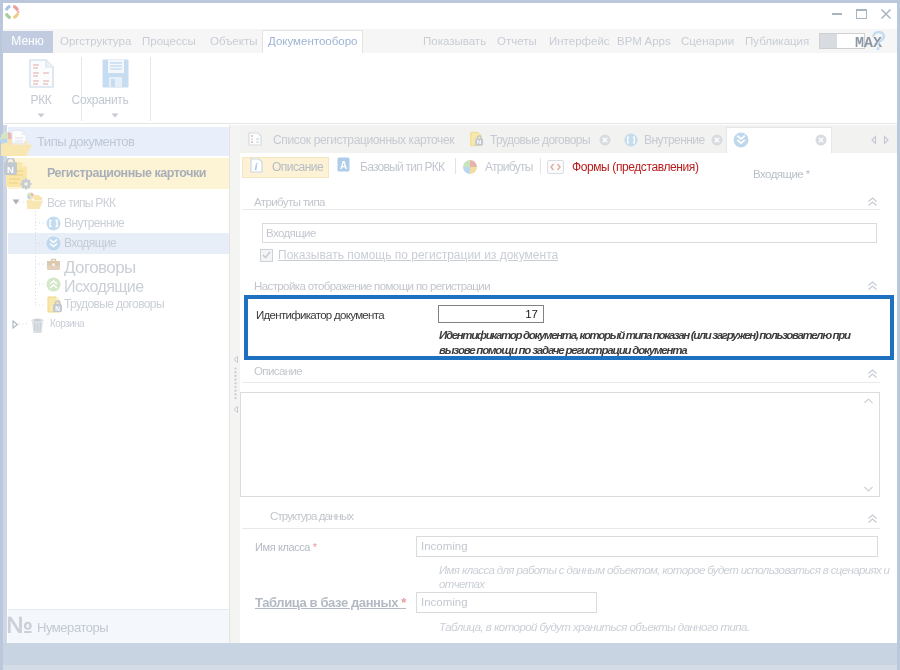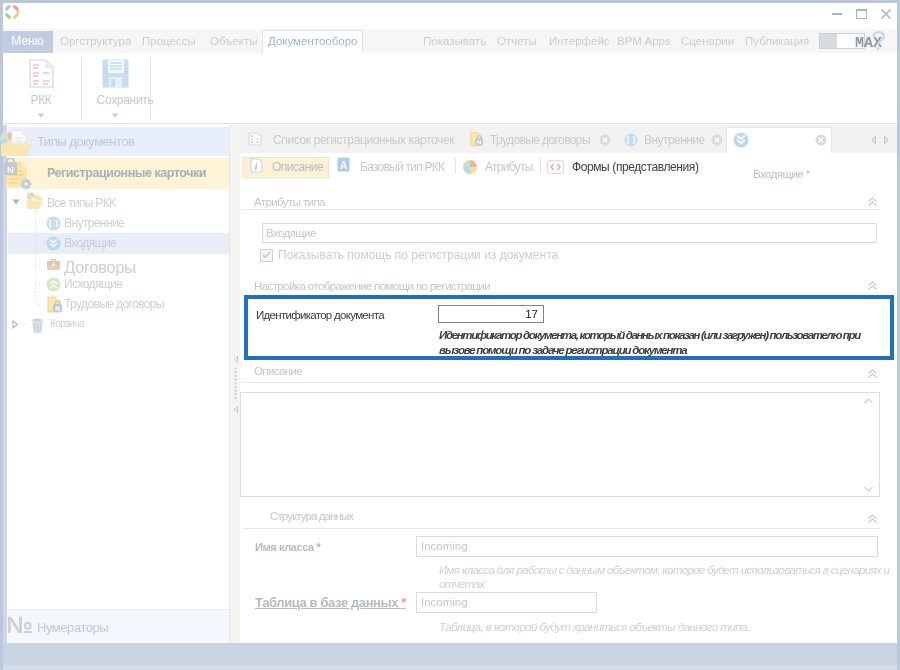--- a/index.html
+++ b/index.html
@@ -74,21 +74,21 @@
 
 <svg class="abs" style="left:102px;top:59px;" width="27" height="29" viewBox="0 0 27 29">
   <path d="M1 1 H26 V28 H1 Z" fill="#c6dcf0" stroke="#c6dcf0"></path>
   <rect x="6" y="1" width="16" height="13" fill="#f4f8fc"></rect>
   <g stroke="#c6dcf0" stroke-width="1.5">
       <path d="M8 4 H20 M8 7 H20 M8 10 H20"></path>
     </g>
   <rect x="7" y="18" width="13" height="10" fill="#e6eef7"></rect>
   <rect x="9" y="20" width="4" height="8" fill="#c6dcf0"></rect>
 </svg>
-<div class="abs txt" style="left:84px;top:94px;width:82px;text-align:center;font-size:12px;letter-spacing:-0.3px;color:#c2c8d2;">Сохранить</div>
+<div class="abs txt" style="left:59px;top:94px;width:82px;text-align:center;font-size:12px;letter-spacing:-0.3px;color:#c2c8d2;">Сохранить</div>
 <svg class="abs" style="left:111px;top:113px;" width="8" height="5" viewBox="0 0 8 5">
     <path d="M0.5 0.5 H7.5 L4 4.5 Z" fill="#c7ccd4"></path>
   </svg>
 
 <div class="abs" style="left:3px;top:125px;width:4px;height:518px;background:#cdd7e7;"></div>
 
 <div class="abs" style="left:8px;top:127px;width:221px;height:29px;background:#e9effa;"></div>
 <svg class="abs" style="left:0px;top:129px;" width="34" height="27" viewBox="0 0 34 27">
   <circle cx="7.5" cy="10" r="7" fill="#fff"></circle>
   <path d="M7.5 3 A7 7 0 0 1 14.5 10 L7.5 10 Z" fill="#e9bab5"></path>
@@ -172,21 +172,21 @@
   <rect x="1" y="4" width="13" height="4.5" fill="#dcc7af"></rect>
   <path d="M5.5 4 V2.5 H9.5 V4" fill="none" stroke="#dcc7af" stroke-width="1.4"></path>
   <rect x="6" y="6.5" width="3" height="2.5" fill="#f5eee5"></rect>
 </svg>
 <div class="abs txt" style="left:64px;top:258px;font-size:17px;letter-spacing:-0.6px;color:#cbd0d7;text-align:center;">Договоры</div>
 
 <svg class="abs" style="left:46px;top:277px;" width="15" height="15" viewBox="0 0 15 15">
   <circle cx="7.5" cy="7.5" r="7" fill="#d2e8c8"></circle>
   <path d="M4 7 L7.5 4 L11 7 M4 11 L7.5 8 L11 11" fill="none" stroke="#fff" stroke-width="1.6"></path>
 </svg>
-<div class="abs txt" style="left:64px;top:278px;font-size:12px;letter-spacing:-0.6px;color:#cbd0d7;">Исходящие</div>
+<div class="abs txt" style="left:64px;top:278px;font-size:16px;letter-spacing:-0.6px;color:#cbd0d7;">Исходящие</div>
 
 <svg class="abs" style="left:46px;top:296px;" width="17" height="17" viewBox="0 0 17 17">
   <path d="M2 1 H10 L14 5 V16 H2 Z" fill="#f9e8ab" stroke="#eed686" stroke-width="1"></path>
   <path d="M10 1 L10 5 L14 5" fill="#fcf2cd"></path>
   <rect x="7" y="8" width="9" height="8" rx="1.5" fill="#c3c9d3"></rect>
   <path d="M9.5 8.5 V7 a2 2 0 0 1 4 0 V8.5" fill="none" stroke="#c3c9d3" stroke-width="1.6"></path>
   <text x="11.5" y="14.7" font-size="6.5" font-weight="bold" fill="#fff" text-anchor="middle" font-family="Liberation Sans">N</text>
 </svg>
 <div class="abs txt" style="left:64px;top:298px;font-size:12px;letter-spacing:-0.6px;color:#cbd0d7;">Трудовые договоры</div>
 
@@ -301,46 +301,46 @@
   <path d="M15 8 A7 7 0 0 1 8 15 L8 8 Z" fill="#f2dda4"></path>
   <path d="M8 15 A7 7 0 0 1 1 8 L8 8 Z" fill="#bcd6ec"></path>
   <path d="M1 8 A7 7 0 0 1 8 1 L8 8 Z" fill="#c9e3bb"></path>
 </svg>
 <div class="abs txt" style="left:485px;top:161px;font-size:12px;letter-spacing:-0.7px;color:#c3c8d0;">Атрибуты</div>
 <div class="abs" style="left:540px;top:158px;width:1px;height:16px;background:#e3e3e3;"></div>
 <svg class="abs" style="left:547px;top:160px;" width="17" height="14" viewBox="0 0 17 14">
   <rect x="0.5" y="0.5" width="16" height="13" rx="1.5" fill="#fbfbfc" stroke="#d8dde4" stroke-width="1"></rect>
   <path d="M6.5 4 L4 7 L6.5 10 M10.5 4 L13 7 L10.5 10" fill="none" stroke="#e3aaa4" stroke-width="1.4"></path>
 </svg>
-<div class="abs txt" style="left:572px;top:161px;font-size:12px;letter-spacing:-0.4px;color:#404040;">Формы (представления)</div>
+<div class="abs txt" style="left:572px;top:161px;font-size:12px;letter-spacing:-0.4px;color:#b91c1c;">Формы (представления)</div>
 
 <div class="abs txt" style="left:254px;top:196px;font-size:11.5px;letter-spacing:-0.6px;color:#c2c6cc;">Атрибуты типа</div>
 <svg class="abs" style="left:867px;top:197px;" width="11" height="10" viewBox="0 0 11 10">
     <path d="M1.5 4.5 L5.5 1 L9.5 4.5 M1.5 8.5 L5.5 5 L9.5 8.5" fill="none" stroke="#c6cbd3" stroke-width="1.2"></path>
   </svg>
 <div class="abs" style="left:242px;top:209px;width:638px;height:1px;background:#e9e9e9;"></div>
 <div class="abs" style="left:262px;top:223px;width:615px;height:20px;border:1px solid #dbdbdb;background:#fff;"></div>
 <div class="abs txt" style="left:266px;top:227px;font-size:11.5px;letter-spacing:-0.6px;color:#c3c8d0;">Входящие</div>
 
 <div class="abs" style="left:260px;top:249px;width:13px;height:13px;border:1px solid #ced2d8;background:#f2f4f6;"></div>
 <svg class="abs" style="left:262px;top:251px;" width="9" height="8" viewBox="0 0 9 8">
     <path d="M1 4 L3.5 6.5 L8 1" fill="none" stroke="#c3c9d1" stroke-width="1.4"></path>
   </svg>
-<div class="abs txt" style="left:278px;top:249px;font-size:12px;letter-spacing:0px;color:#c9ced6;">Показывать помощь по регистрации из документа</div>
+<div class="abs txt" style="left:278px;top:249px;font-size:12px;letter-spacing:0px;color:#c9ced6;text-decoration:underline;">Показывать помощь по регистрации из документа</div>
 
 <div class="abs txt" style="left:254px;top:280px;font-size:11.5px;letter-spacing:-0.6px;color:#c2c6cc;">Настройка отображение помощи по регистрации</div>
 <svg class="abs" style="left:867px;top:281px;" width="11" height="10" viewBox="0 0 11 10">
     <path d="M1.5 4.5 L5.5 1 L9.5 4.5 M1.5 8.5 L5.5 5 L9.5 8.5" fill="none" stroke="#c6cbd3" stroke-width="1.2"></path>
   </svg>
 
 <div class="abs" style="left:244px;top:295px;width:650px;height:65px;border:4px solid #1e70c0;background:#ffffff;"></div>
 <div class="abs txt" style="left:256px;top:309px;font-size:11.5px;letter-spacing:-0.7px;color:#3a3a3a;">Идентификатор документа</div>
 <div class="abs" style="left:438px;top:305px;width:106px;height:18px;border:1px solid #828282;background:#fff;"></div>
 <div class="abs txt" style="left:438px;top:308px;width:100px;text-align:right;font-size:11.5px;color:#1a1a1a;">17</div>
-<div class="abs txt" style="left:439px;top:329px;font-size:11.5px;letter-spacing:-1.35px;font-weight:bold;font-style:italic;color:#3d3d3d;">Идентификатор документа, который данных показан (или загружен) пользователю при</div>
+<div class="abs txt" style="left:439px;top:329px;font-size:11.5px;letter-spacing:-1.35px;font-weight:bold;font-style:italic;color:#3d3d3d;">Идентификатор документа, который типа показан (или загружен) пользователю при</div>
 <div class="abs txt" style="left:439px;top:343.5px;font-size:11.5px;letter-spacing:-1.2px;font-weight:bold;font-style:italic;color:#3d3d3d;">вызове помощи по задаче регистрации документа</div>
 
 <div class="abs txt" style="left:254px;top:365px;font-size:11.5px;letter-spacing:-0.6px;color:#c2c6cc;">Описание</div>
 <svg class="abs" style="left:867px;top:369px;" width="11" height="10" viewBox="0 0 11 10">
     <path d="M1.5 4.5 L5.5 1 L9.5 4.5 M1.5 8.5 L5.5 5 L9.5 8.5" fill="none" stroke="#c6cbd3" stroke-width="1.2"></path>
   </svg>
 <div class="abs" style="left:242px;top:382px;width:638px;height:1px;background:#e9e9e9;"></div>
 <div class="abs" style="left:240px;top:392px;width:640px;height:105px;border:1px solid #dcdcdc;background:#fff;"></div>
 <svg class="abs" style="left:863px;top:397px;" width="11" height="8" viewBox="0 0 11 8">
     <path d="M1.5 6 L5.5 2 L9.5 6" fill="none" stroke="#ced3da" stroke-width="1.2"></path>
@@ -348,21 +348,21 @@
 <svg class="abs" style="left:863px;top:485px;" width="11" height="8" viewBox="0 0 11 8">
     <path d="M1.5 2 L5.5 6 L9.5 2" fill="none" stroke="#ced3da" stroke-width="1.2"></path>
   </svg>
 
 <div class="abs txt" style="left:270px;top:510px;font-size:11.5px;letter-spacing:-0.9px;color:#c2c6cc;">Структура данных</div>
 <svg class="abs" style="left:867px;top:514px;" width="11" height="10" viewBox="0 0 11 10">
     <path d="M1.5 4.5 L5.5 1 L9.5 4.5 M1.5 8.5 L5.5 5 L9.5 8.5" fill="none" stroke="#c6cbd3" stroke-width="1.2"></path>
   </svg>
 <div class="abs" style="left:242px;top:528px;width:638px;height:1px;background:#e9e9e9;"></div>
 
-<div class="abs txt" style="left:255px;top:541px;font-size:11px;letter-spacing:-0.4px;font-weight:bold;color:#b4bac4;">Имя класса <span style="color:#e89aa2;">*</span></div>
+<div class="abs txt" style="left:255px;top:541px;font-size:11px;letter-spacing:-0.4px;font-weight:normal;color:#b4bac4;">Имя класса <span style="color:#e89aa2;">*</span></div>
 <div class="abs" style="left:416px;top:536px;width:462px;height:21px;border:1px solid #dbdbdb;background:#fff;"></div>
 <div class="abs txt" style="left:421px;top:540px;font-size:11.5px;color:#c3c8d0;">Incoming</div>
 <div class="abs txt" style="left:439px;top:564px;font-size:11.5px;letter-spacing:-0.64px;font-style:italic;color:#cbd0d7;">Имя класса для работы с данным объектом, которое будет использоваться в сценариях и</div>
 <div class="abs txt" style="left:439px;top:578px;font-size:11.5px;letter-spacing:-0.64px;font-style:italic;color:#cbd0d7;">отчетах</div>
 
 <div class="abs txt" style="left:255px;top:596px;font-size:13px;letter-spacing:-0.4px;font-weight:bold;color:#b4bac4;text-decoration:underline;">Таблица в базе данных <span style="color:#e89aa2;">*</span></div>
 <div class="abs" style="left:416px;top:592px;width:181px;height:21px;border:1px solid #dbdbdb;background:#fff;"></div>
 <div class="abs txt" style="left:421px;top:596px;font-size:11.5px;color:#c3c8d0;">Incoming</div>
 <div class="abs txt" style="left:439px;top:621px;font-size:11.5px;letter-spacing:-0.55px;font-style:italic;color:#cbd0d7;">Таблица, в которой будут храниться объекты данного типа.</div>
 

